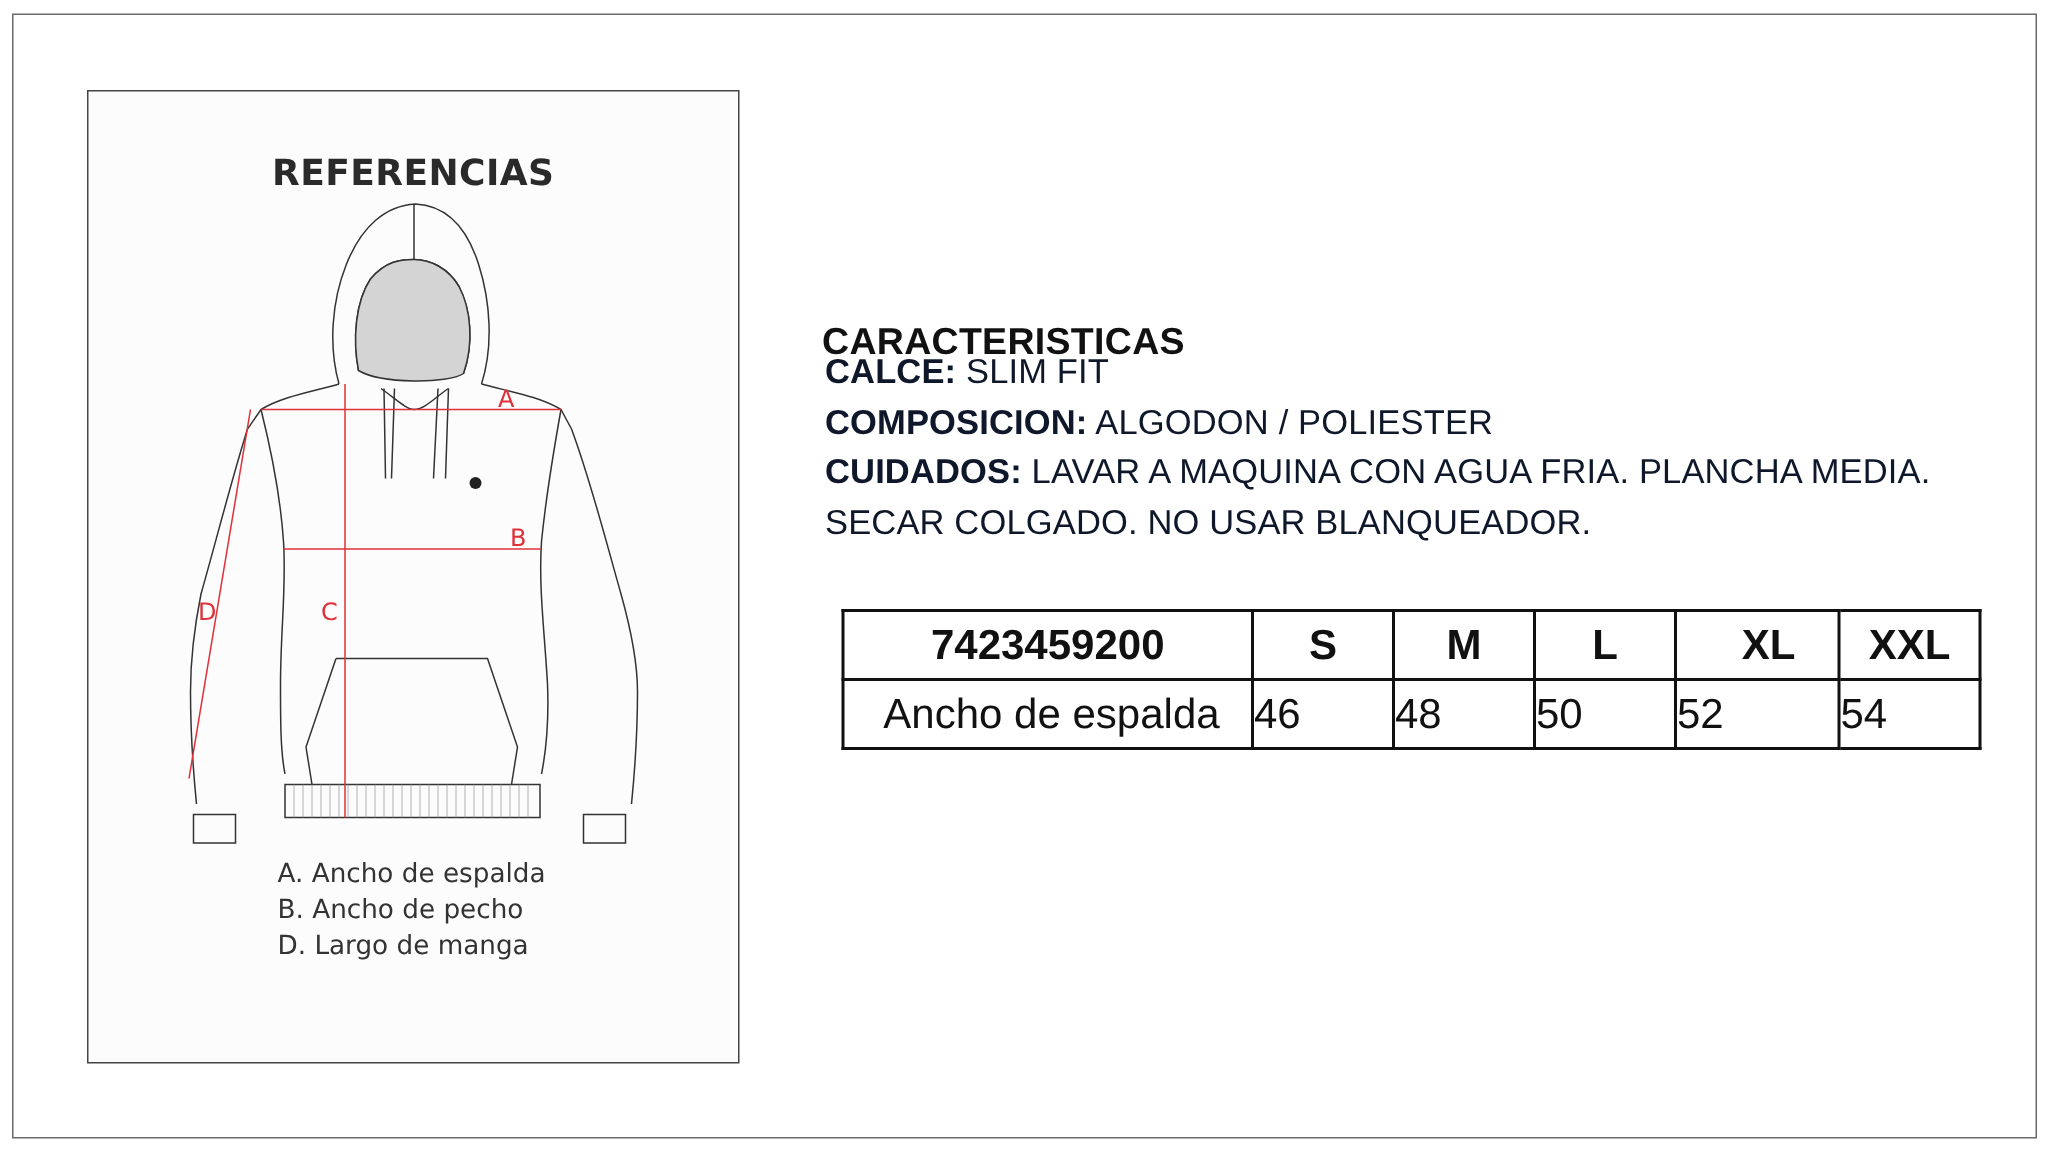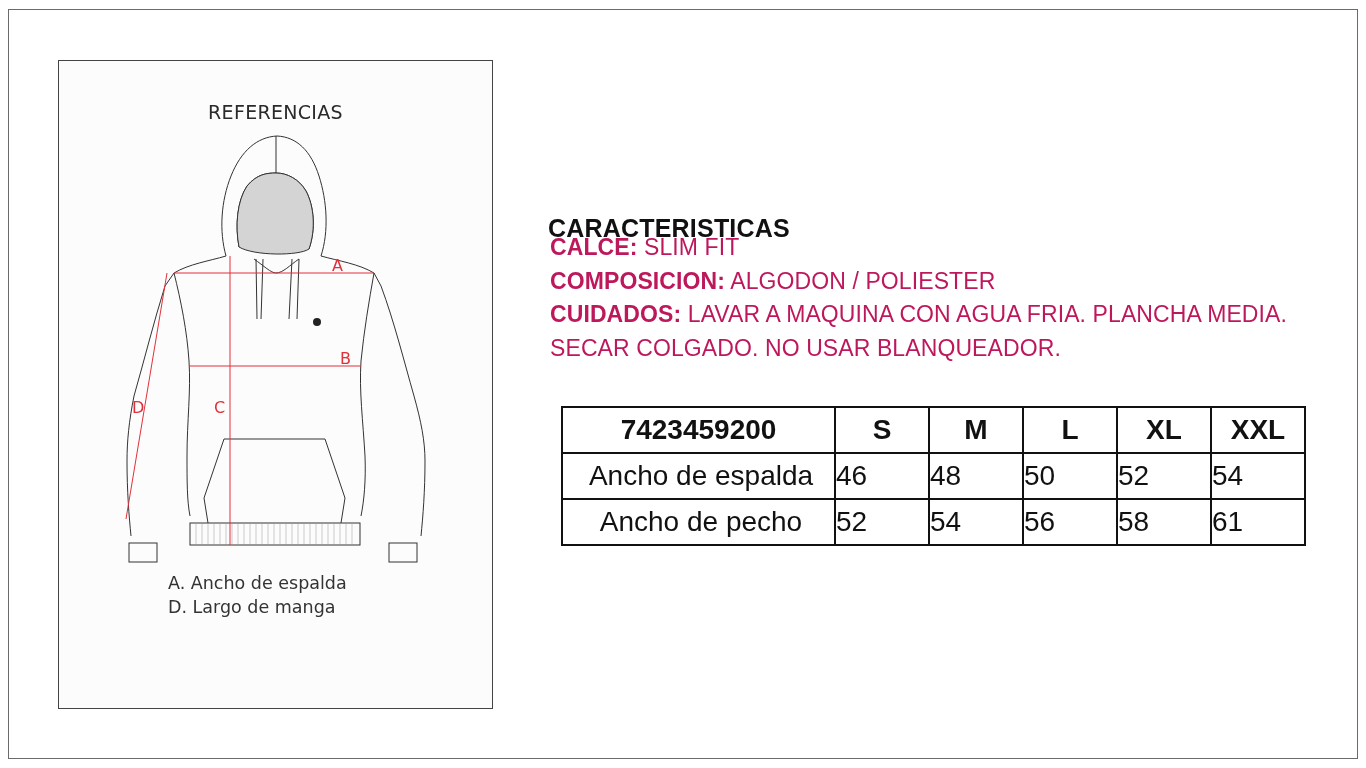--- a/index.html
+++ b/index.html
@@ -1,26 +1,26 @@
 <!DOCTYPE html>
 <html><head>
 <meta charset="utf-8">
 <style>
   html, body { margin:0; padding:0; background:#ffffff; }
   body { width:1366px; height:768px; position:relative; overflow:hidden; font-family:"Liberation Sans", sans-serif; }
   .page-frame { position:absolute; left:8px; top:9px; width:1350px; height:750px; border:1px solid #6b6b6b; box-sizing:border-box; }
   .ref-panel { position:absolute; left:58px; top:60px; width:435px; height:649px; border:1.5px solid #444; box-sizing:border-box; background:#fcfcfc; }
-  .ref-title { position:absolute; left:0; width:100%; top:40px; text-align:center; font-size:19px; color:#2a2a2a; letter-spacing:0.3px; font-family:"DejaVu Sans", sans-serif; font-weight:400; }
+  .ref-title { position:absolute; left:0; width:100%; top:40px; text-align:center; font-size:24px; color:#2a2a2a; letter-spacing:0.3px; font-family:"DejaVu Sans", sans-serif; font-weight:700; }
   .ref-svg { position:absolute; left:0; top:0; }
-  .legend { position:absolute; left:109px; top:510px; font-family:"DejaVu Sans", sans-serif; font-size:17.5px; color:#333; line-height:24px; }
+  .legend { position:absolute; left:126px; top:510px; font-family:"DejaVu Sans", sans-serif; font-size:17.5px; color:#333; line-height:24px; }
   .legend div { white-space:nowrap; }
 
   .features { position:absolute; left:548px; top:166px;margin-top:48px; }
   .features-title { font-size:25px; font-weight:bold; color:#111; letter-spacing:0.2px; }
-  .spec { position:absolute; left:550px; font-size:23px; color:#be185d; white-space:nowrap; letter-spacing:0.1px; }
+  .spec { position:absolute; left:550px; font-size:23px; color:#0f172a; white-space:nowrap; letter-spacing:0.1px; }
   .spec b { font-weight:bold; }
 
   table.sizes { position:absolute; left:561px; top:406px; border-collapse:collapse; font-family:"Liberation Sans", sans-serif; }
   table.sizes td, table.sizes th { border:2.5px solid #111; height:44px; padding:0; font-size:28px; color:#111; }
   table.sizes th { font-weight:bold; text-align:center; }
   table.sizes td.label { text-align:center; padding-left:5px; }
   table.sizes td.val { text-align:left; }
 </style>
 </head>
 <body>
@@ -99,20 +99,21 @@
     </g>
   </svg>
 
   <div style="position:absolute;left:273px;top:195px;color:#e0303a;font-size:16px;font-family:'DejaVu Sans',sans-serif;">A</div>
   <div style="position:absolute;left:281px;top:288px;color:#e0303a;font-size:16px;font-family:'DejaVu Sans',sans-serif;">B</div>
   <div style="position:absolute;left:155px;top:337px;color:#e0303a;font-size:16px;font-family:'DejaVu Sans',sans-serif;">C</div>
   <div style="position:absolute;left:73px;top:337px;color:#e0303a;font-size:16px;font-family:'DejaVu Sans',sans-serif;">D</div>
 
   <div class="legend">
     <div>A. Ancho de espalda</div>
+    <div>B. Ancho de pecho</div>
     <div>D. Largo de manga</div>
   </div>
 </div>
 
 <div class="features">
   <div class="features-title">CARACTERISTICAS</div>
 </div>
 
 <div class="spec" style="top:234px;">
   <b>CALCE:</b>
@@ -128,33 +129,25 @@
 </div>
 <div class="spec" style="top:335px;">SECAR COLGADO. NO USAR BLANQUEADOR.</div>
 
 <table class="sizes">
   <tbody>
       <tr>
     <th style="width:271px;">7423459200</th>
     <th style="width:92px;">S</th>
     <th style="width:92px;">M</th>
     <th style="width:92px;">L</th>
-    <th style="width:92px;">XL</th>
+    <th style="width:92px;padding-left:15px;">XL</th>
     <th style="width:92px;">XXL</th>
   </tr>
   <tr>
     <td class="label">Ancho de espalda</td>
     <td class="val">46</td>
     <td class="val">48</td>
     <td class="val">50</td>
     <td class="val">52</td>
     <td class="val">54</td>
   </tr>
-  <tr>
-    <td class="label">Ancho de pecho</td>
-    <td class="val">52</td>
-    <td class="val">54</td>
-    <td class="val">56</td>
-    <td class="val">58</td>
-    <td class="val">61</td>
-  </tr>
 </tbody>
   </table>
 
 </body></html>

